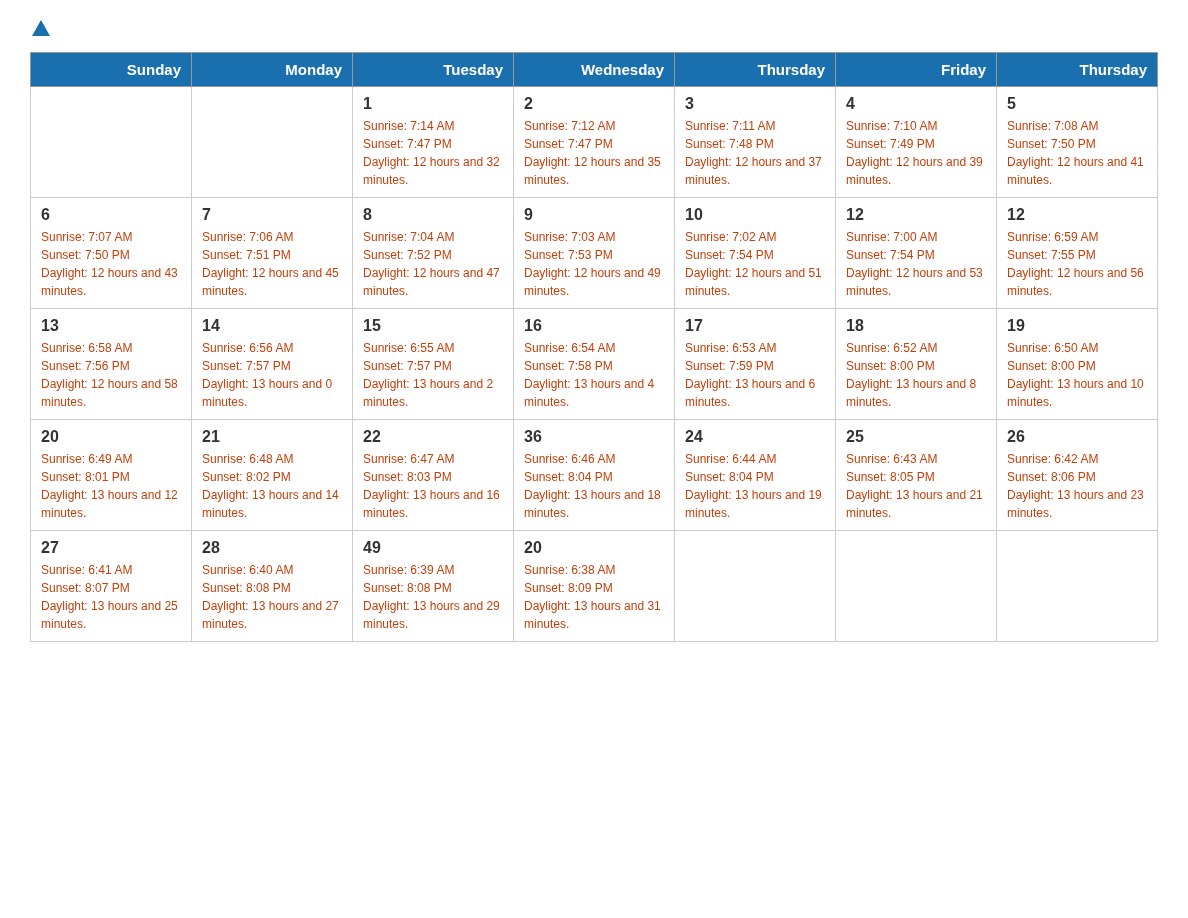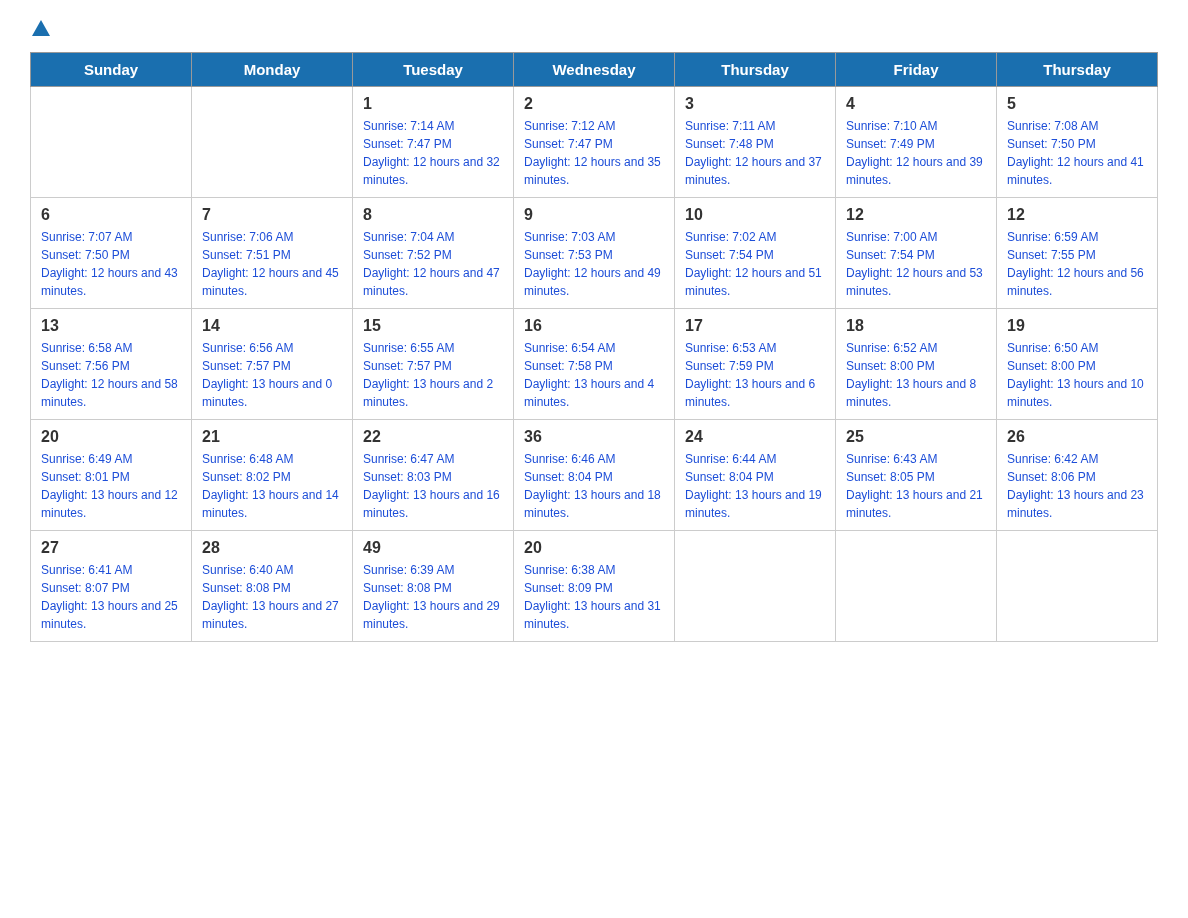--- a/index.html
+++ b/index.html
@@ -69,21 +69,21 @@
       border-collapse: collapse;
       border: 1px solid #999;
     }
 
     .calendar th {
       background-color: #1a6faf;
       color: #fff;
       font-size: 15px;
       font-weight: bold;
       padding: 8px 10px;
-      text-align: center;
+      text-align: right;
       border: 1px solid #999;
     }
 
     .calendar td {
       vertical-align: top;
       padding: 8px 10px;
       border: 1px solid #ccc;
       width: calc(100% / 7);
       min-height: 110px;
       height: 110px;
@@ -91,21 +91,21 @@
 
     .day-number {
       font-size: 16px;
       font-weight: bold;
       color: #333;
       margin-bottom: 4px;
     }
 
     .day-info {
       font-size: 12px;
-      color: #1d4ed8;
+      color: #c2410c;
       line-height: 1.5;
     }
 
     .calendar tr td {
       background: #fff;
     }
   </style>
 </head>
 <body>
 

